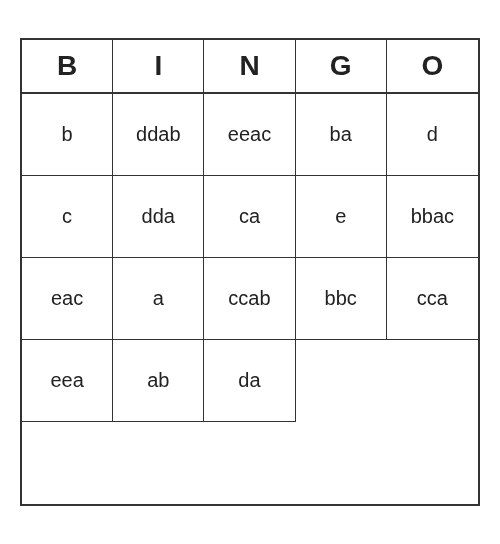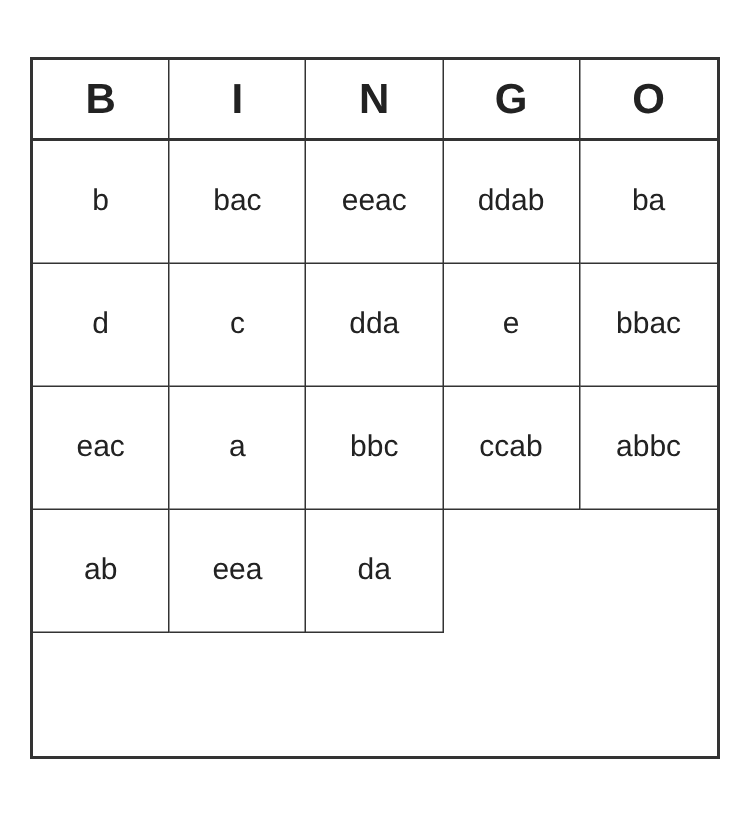--- a/index.html
+++ b/index.html
@@ -75,31 +75,31 @@
 <div class="bingo-card">
   <div class="bingo-header">
   <div class="header-cell">B</div>
       <div class="header-cell">I</div>
       <div class="header-cell">N</div>
       <div class="header-cell">G</div>
       <div class="header-cell">O</div>
     </div>
   <div class="bingo-body">
   <div class="bingo-cell">b</div>
-      <div class="bingo-cell">bac</div>
+      <div class="bingo-cell">ddab</div>
       <div class="bingo-cell">eeac</div>
-      <div class="bingo-cell">ddab</div>
       <div class="bingo-cell">ba</div>
       <div class="bingo-cell">d</div>
       <div class="bingo-cell">c</div>
       <div class="bingo-cell">dda</div>
+      <div class="bingo-cell">ca</div>
       <div class="bingo-cell">e</div>
       <div class="bingo-cell">bbac</div>
       <div class="bingo-cell">eac</div>
       <div class="bingo-cell">a</div>
+      <div class="bingo-cell">ccab</div>
       <div class="bingo-cell">bbc</div>
-      <div class="bingo-cell">ccab</div>
-      <div class="bingo-cell">abbc</div>
+      <div class="bingo-cell">cca</div>
+      <div class="bingo-cell">eea</div>
       <div class="bingo-cell">ab</div>
-      <div class="bingo-cell">eea</div>
       <div class="bingo-cell">da</div>
     </div>
 </div>
 
 </body></html>

